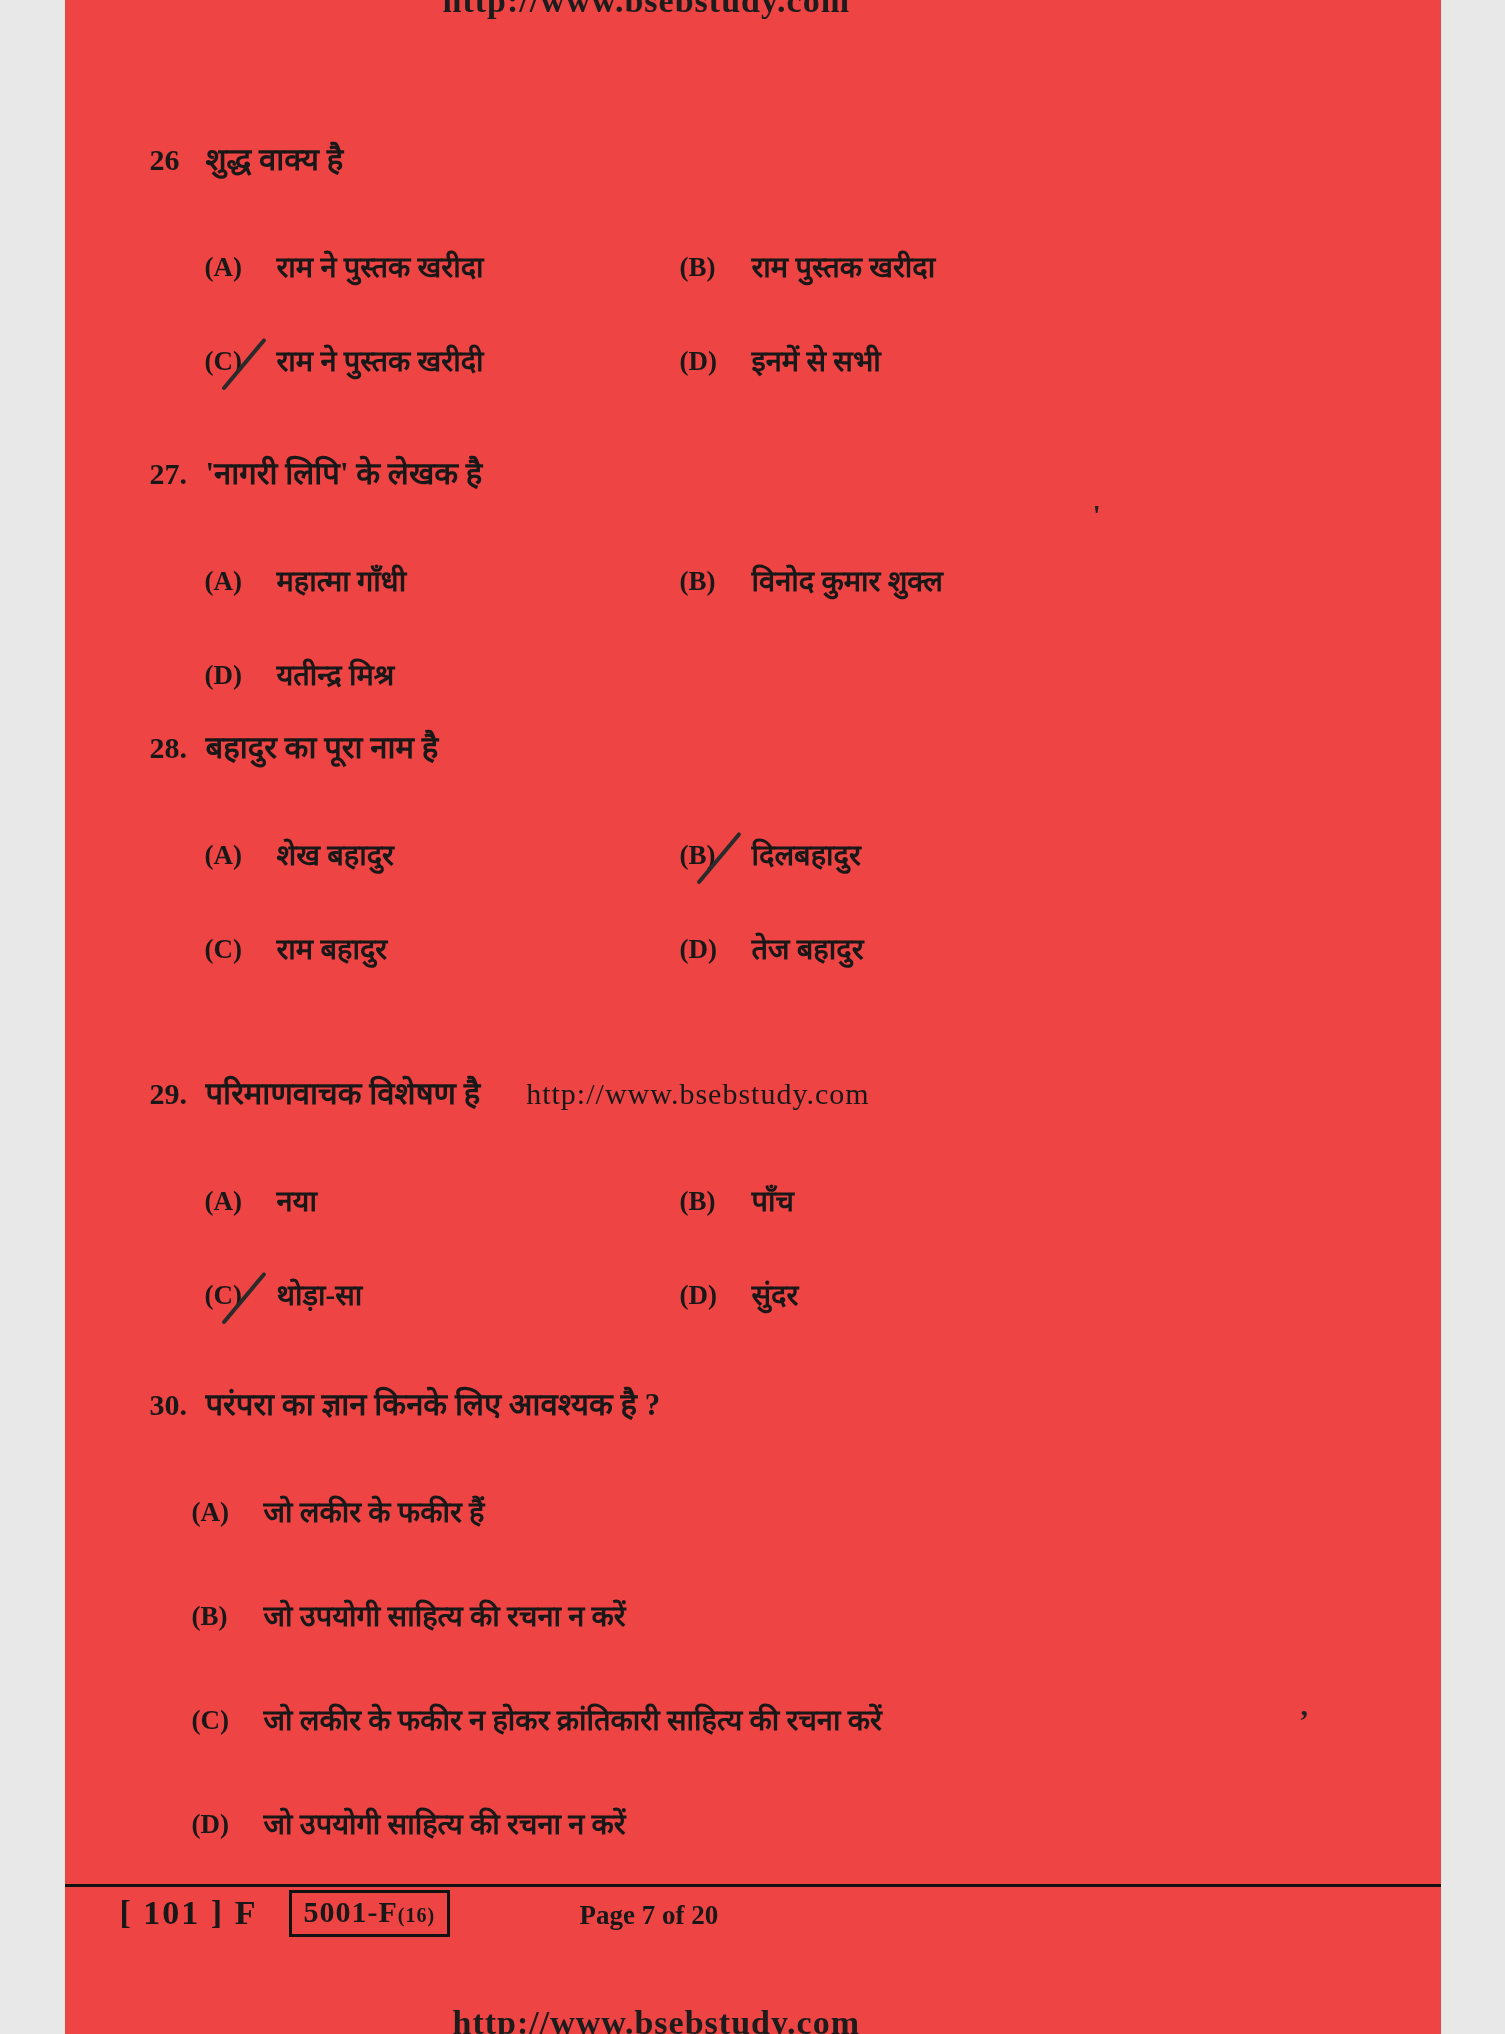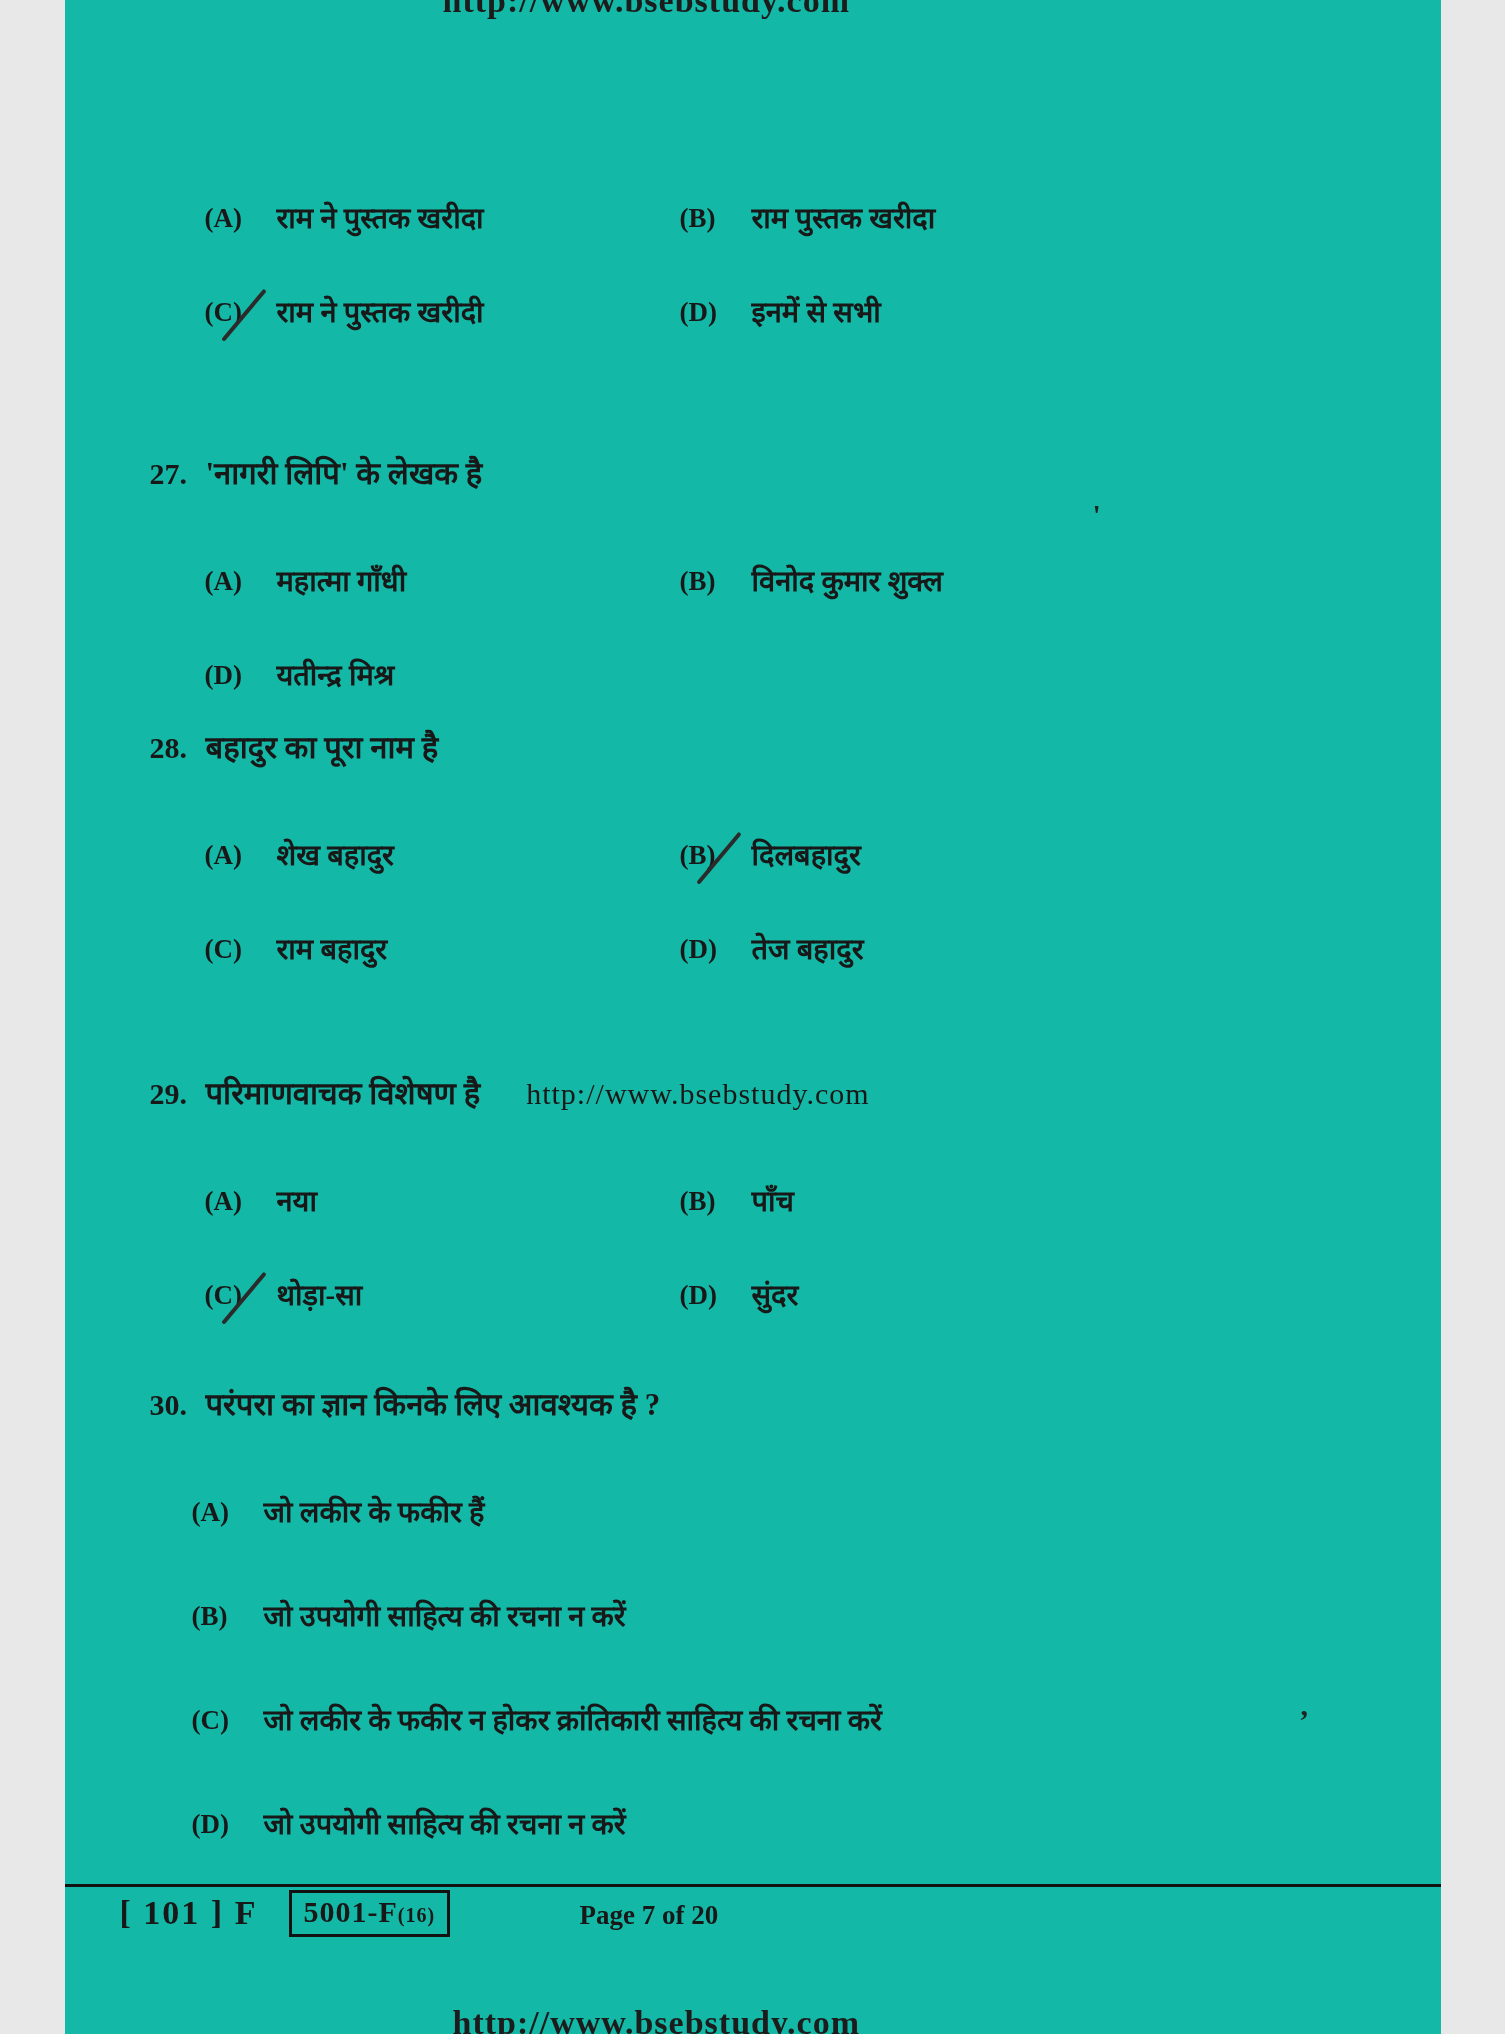--- a/index.html
+++ b/index.html
@@ -1,20 +1,20 @@
 <!DOCTYPE html>
 <html><head>
 <meta charset="utf-8">
 <style>
   html,body{margin:0;padding:0;background:#e8e8e8;}
   .page{
     position:relative;
     width:1376px;height:2034px;
     margin:0 auto;
-    background:#14b8a6;
+    background:#ef4444;
     overflow:hidden;
     color:#181818;
     font-family:"Liberation Serif","DejaVu Serif",serif;
   }
 
   
   .wm{position:absolute;font-size:34px;font-weight:bold;letter-spacing:1px;color:#1c1c1c;white-space:nowrap;}
   .wm-top{top:-18px;left:378px;}
   .wm-bottom{top:2004px;left:388px;}
 
@@ -66,20 +66,25 @@
 </style>
 </head>
 <body>
 
 <div class="page">
 
   <div class="wm wm-top">http://www.bsebstudy.com</div>
 
   <div id="questions">
   <section class="question two-col">
+    <div class="q-header">
+      <span class="q-num">26</span>
+      <span class="q-text">शुद्ध वाक्य है</span>
+      
+    </div>
     <div class="q-options">
   <div class="opt">
     <span class="opt-label">
       <span class="label-text">(A)</span>
       
     </span>
     <span class="opt-text">राम ने पुस्तक खरीदा</span>
   </div>
 
   <div class="opt">

